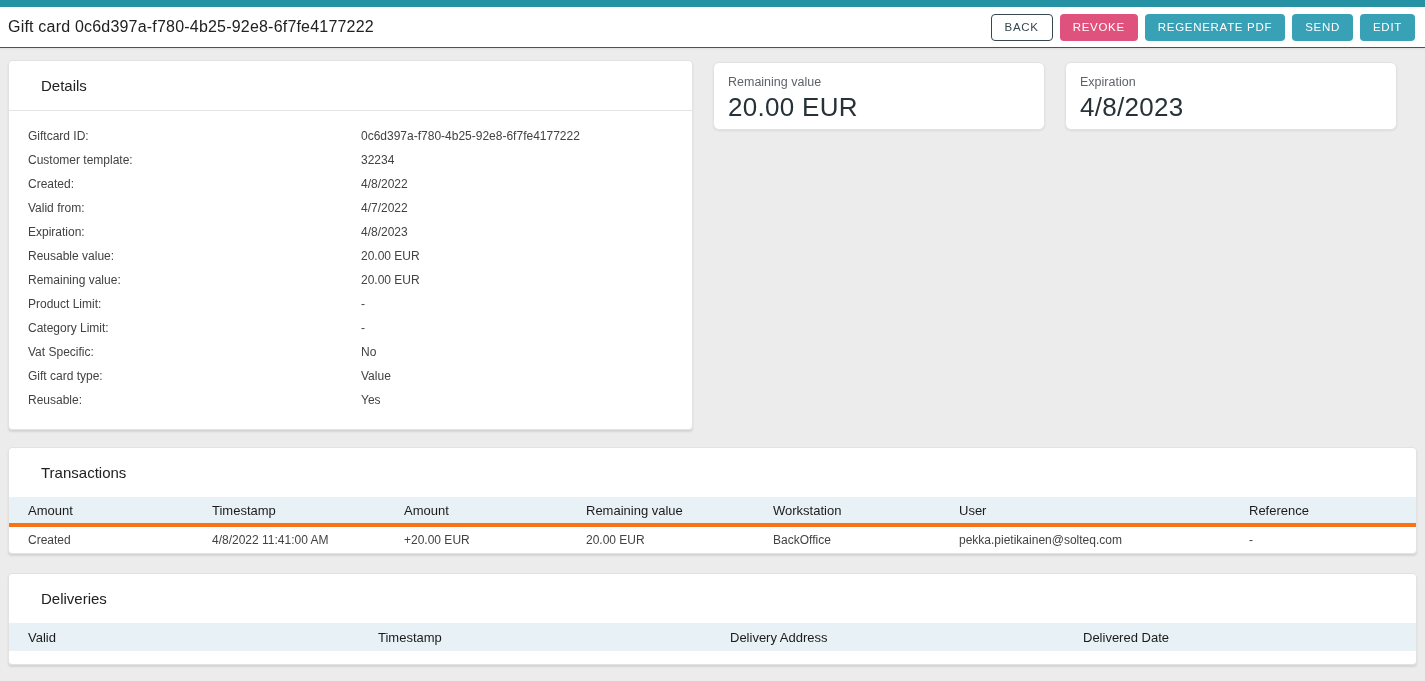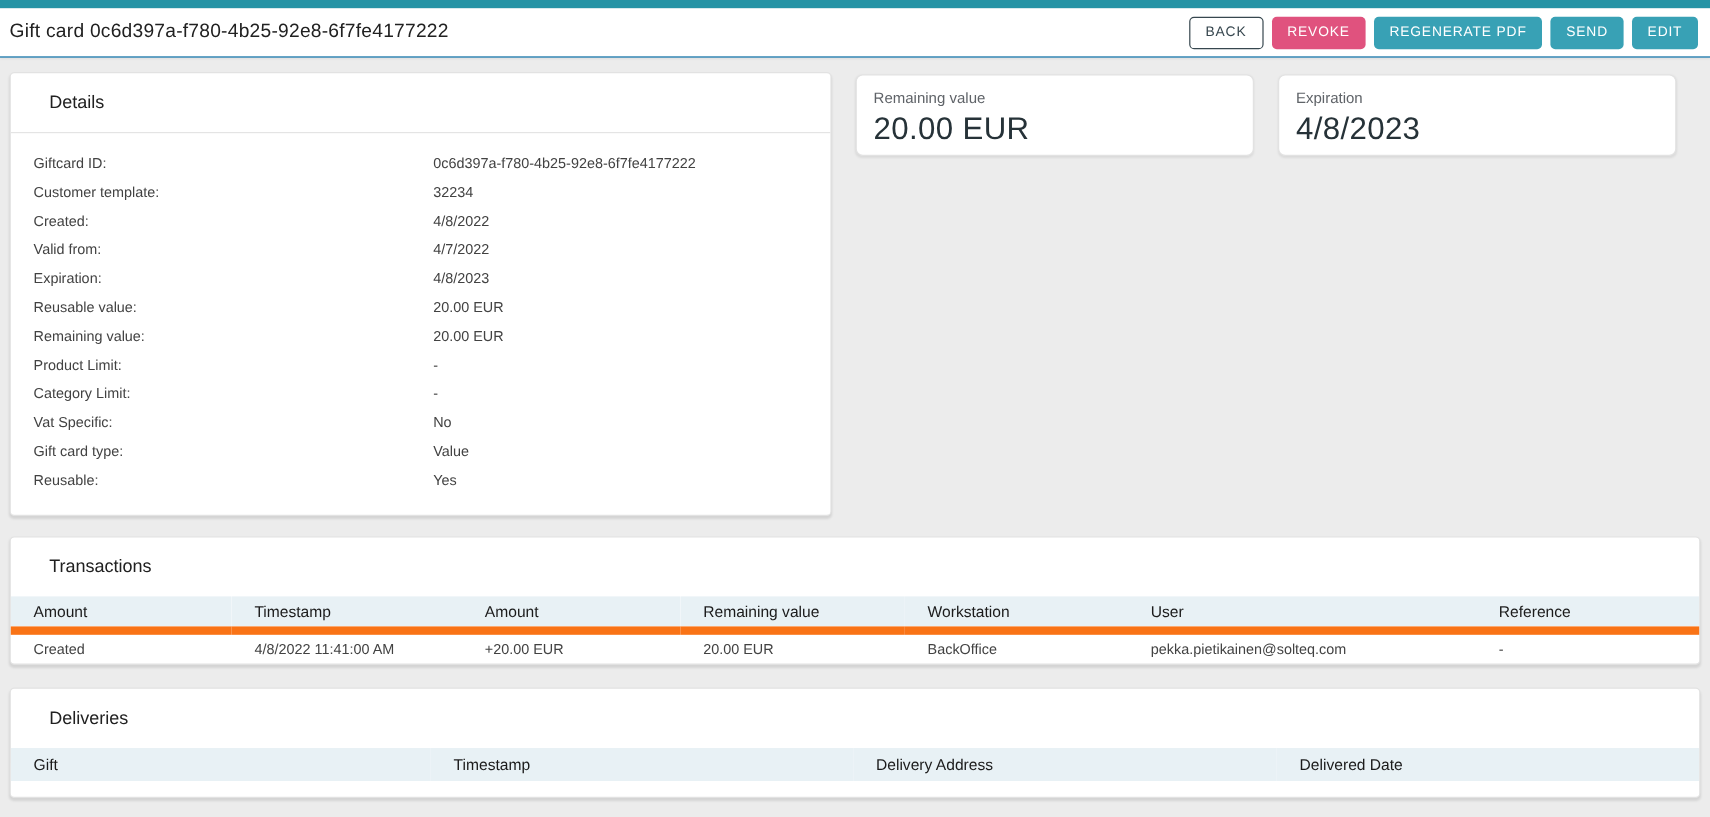--- a/index.html
+++ b/index.html
@@ -62,21 +62,21 @@
   .card-value { font-size: 26px; color: #263238; letter-spacing: 0.3px; line-height: 32px; }
 
   .section-panel { margin-top: 17px; }
   .section-panel.deliveries { margin-top: 19px; padding-bottom: 13px; }
   table { width: 100%; border-collapse: collapse; table-layout: fixed; }
   thead tr { background: #e8f1f5; height: 28px; }
   th {
     text-align: left; font-size: 13px; color: #1b1b1b; font-weight: 500;
     padding: 0 6px 0 19px; overflow: hidden; white-space: nowrap;
   }
-  tbody tr { height: 28px; border-top: 7px solid #f97316; margin-left: 24px; }
+  tbody tr { height: 28px; border-top: 4px solid #f97316; margin-left: 24px; }
   td {
     font-size: 12px; color: #424242;
     padding: 0 6px 0 19px; overflow: hidden; white-space: nowrap;
   }
 </style>
 </head>
 <body>
 
 <div class="topbar"></div>
 
@@ -202,21 +202,21 @@
     <div class="panel-title">Deliveries</div>
     <table>
       <colgroup>
         <col style="width:350px">
           <col style="width:352px">
           <col style="width:353px">
           <col>
       </colgroup>
       <thead>
         <tr>
-            <th>Gift</th>
+            <th>Valid</th>
             <th>Timestamp</th>
             <th>Delivery Address</th>
             <th>Delivered Date</th>
           </tr>
       </thead>
       <tbody></tbody>
     </table>
   </div>
 
 </div>

